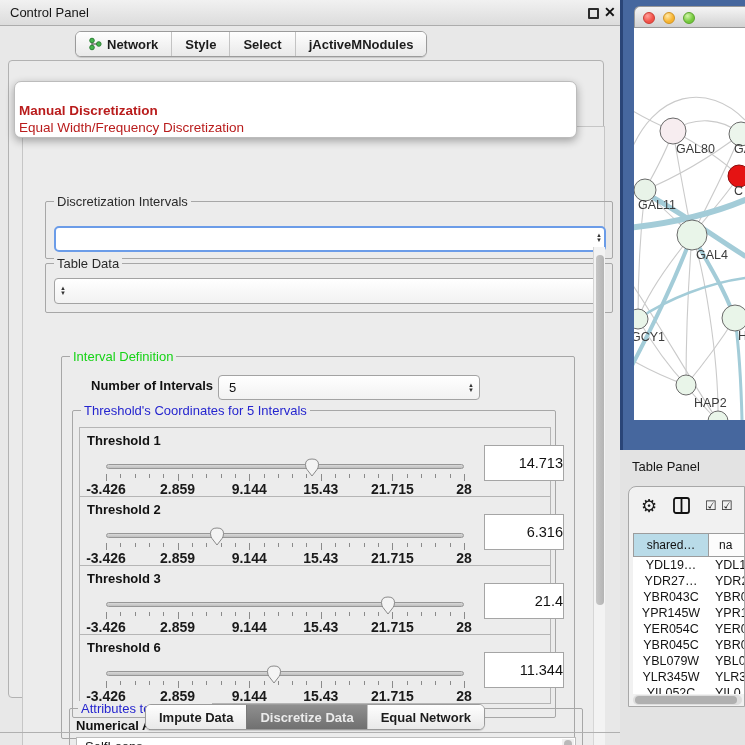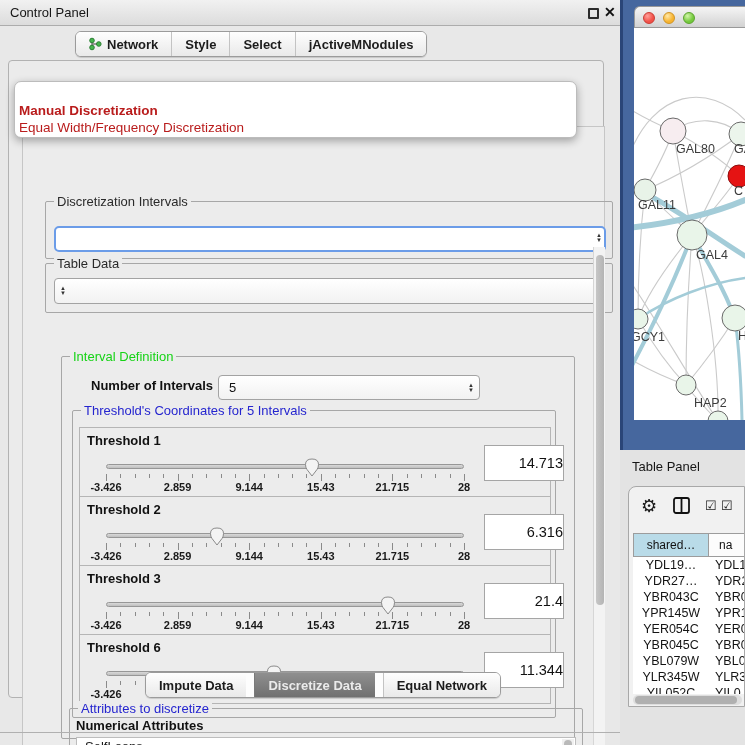--- a/index.html
+++ b/index.html
@@ -12,21 +12,21 @@
   #cp-title { left:10px; top:0; line-height:26px; font-size:13px; color:#161616; }
   #float-icon { left:588px; top:8px; width:11px; height:11px; border:2px solid #2b2b2b; border-radius:1px; cursor:pointer; }
   #close-icon { left:604px; top:4px; font-size:14px; font-weight:bold; color:#111; cursor:pointer; }
 
   
   .tabbar { display:flex; height:26px; border:1px solid #9b9b9b; border-radius:6px; overflow:hidden; background:#fdfdfd; box-shadow:0 1px 1px rgba(0,0,0,.15); }
   .tabbar .seg { display:flex; align-items:center; gap:5px; padding:12px 13px; font-size:13px; font-weight:600; color:#1c1c1c; background:linear-gradient(#fefefe,#e9e9e9); cursor:pointer; white-space:nowrap; }
   .tabbar .seg + .seg { border-left:1px solid #c3c3c3; }
   .tabbar .seg.sel { background:linear-gradient(#8f8f8f,#707070); color:#ebebeb; border-left-color:#7a7a7a; }
   #top-tabs { left:75px; top:31px; }
-  #bottom-tabs { left:145px; top:672px;gap:8px; }
+  #bottom-tabs { left:145px; top:704px; }
 
   
   #outer-panel { left:8px; top:60px; width:596px; height:638px; background:#ebebeb; border:1px solid #b2b2b2; border-radius:4px; }
   #inner-panel { left:13px; top:65px; width:583px; height:626px; background:#ececec; border:1px solid #c6c6c6; }
 
   
   #v-scroll { left:584px; top:186px; width:12px; height:502px; background:#f3f3f3; border-left:1px solid #d6d6d6; }
   #v-scroll-thumb { left:2px; top:8px; width:8px; height:350px; background:linear-gradient(90deg,#c6c6c6,#b4b4b4); border-radius:4px; }
 
   
@@ -57,21 +57,21 @@
   #thr-group { left:10px; top:53px; width:484px; height:308px; }
   .th-row { position:relative; margin:-1px 0 0 0; left:6px; width:472px; height:70px; border:1px solid #b5b5b5; background:#ececec; }
   .th-row:first-child { margin-top:16px; }
   .th-label { position:absolute; left:7px; top:5px; font-size:13px; font-weight:bold; color:#111; }
   .sl-track { position:absolute; left:26px; top:36px; width:358px; height:5px; border:1px solid #979797; border-radius:3px; background:linear-gradient(#d9d9d9,#bfbfbf); cursor:pointer; }
   .sl-thumb { position:absolute; top:-7px; width:16px; height:19px; transform:translateX(-50%); cursor:grab; }
   .ticks { position:absolute; left:26px; top:46px; width:358px; height:7px; }
   .tick { position:absolute; top:0; width:1px; height:4px; background:#8a8a8a; }
   .tick.major { height:7px; }
   .tick-labels { position:absolute; left:26px; top:53px; width:358px; height:12px; }
-  .tick-lab { position:absolute; transform:translateX(-50%); font-size:11px; font-weight:bold; color:#1a1a1a; white-space:nowrap; }
+  .tick-lab { position:absolute; transform:translateX(-50%); font-size:14px; font-weight:bold; color:#1a1a1a; white-space:nowrap; }
   .th-value { position:absolute; left:404px; top:17px; width:80px; height:36px; border:1px solid #a5a5a5; background:#fff; font-family:"Liberation Sans",sans-serif; font-size:14.5px; color:#111; text-align:right; padding-right:0; }
 
   
   #attr-group { left:46px; top:581px; width:514px; height:91px; }
   #attr-label { left:6px; top:9px; font-size:13px; font-weight:bold; color:#111; }
   #attr-list { left:6px; top:28px; width:500px; height:52px; background:#fff; border:1px solid #bdbdbd; overflow:hidden; }
   .attr-item { height:18px; line-height:18px; padding-left:8px; font-size:13px; color:#1b1b1b; cursor:pointer; }
   #attr-vscroll { position:absolute; right:1px; top:1px; width:12px; height:50px; background:#f0f0f0; }
   #attr-vthumb { position:absolute; left:2px; top:1px; width:8px; height:40px; background:#b9b9b9; border-radius:4px; }
 

